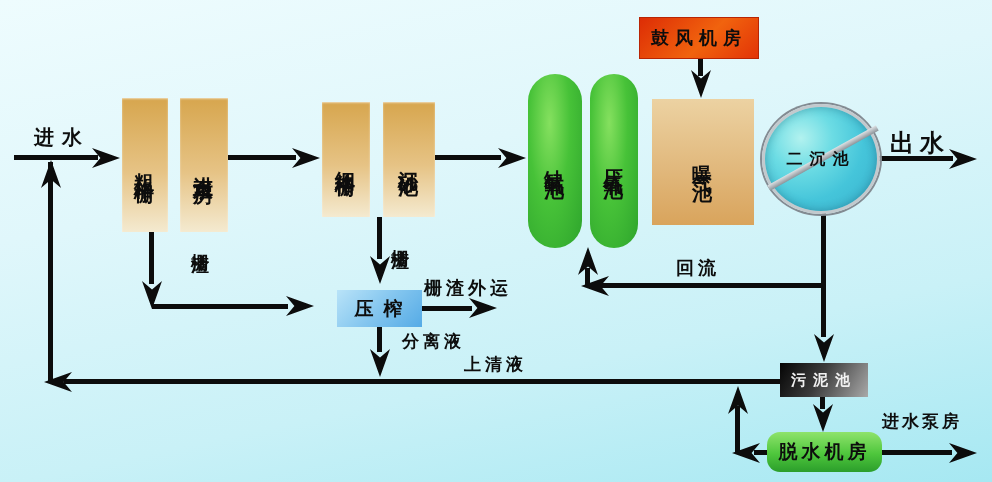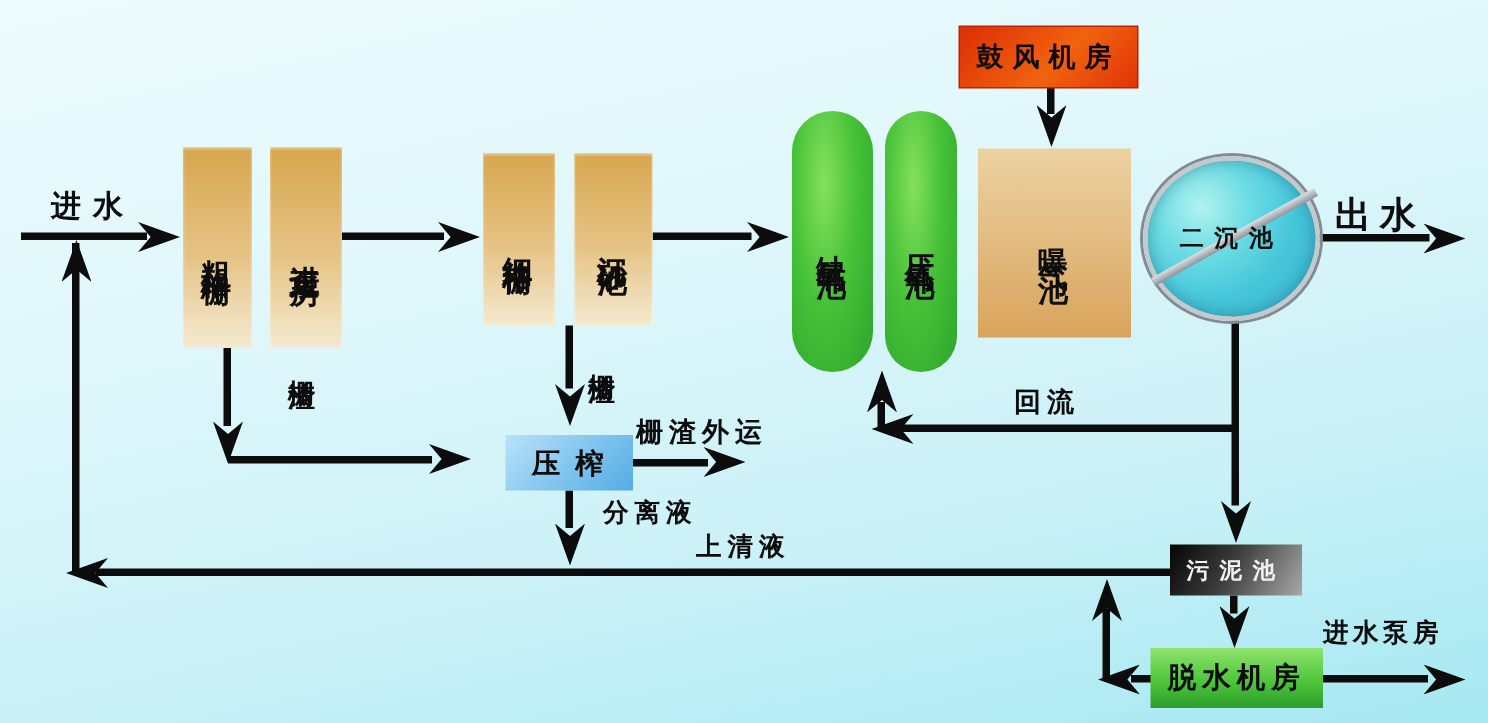--- a/index.html
+++ b/index.html
@@ -16,21 +16,21 @@
   .pill{border-radius:28px;
         background:radial-gradient(ellipse at 40% 28%,#85e05f 0%,#47c238 45%,#2da42c 100%);
         font-size:20px;}
   .redbox{background:linear-gradient(135deg,#dd2d05 0%,#f1630e 55%,#e23407 100%);
           font-size:18px;letter-spacing:6px;box-shadow:0 0 0 1px #b82504;}
   .bluebox{background:linear-gradient(135deg,#b9e3f8 0%,#84c6ef 50%,#55abe6 100%);
            font-size:19px;letter-spacing:10px;}
   .darkbox{background:linear-gradient(120deg,#050505 0%,#3c3c3c 45%,#a9a9a9 100%);
            color:#f2f2f2;font-size:15px;letter-spacing:7px;}
   .greenbox{background:linear-gradient(to bottom,#8fe36c 0%,#4ec63c 55%,#2b9e2b 100%);
-            font-size:19px;letter-spacing:4px;}
+            font-size:19px;letter-spacing:4px;border-radius:13px;}
   .circlepool{border-radius:50%;
       background:radial-gradient(circle at 32% 30%,#b2f2ef 0%,#6cdce4 30%,#45c5da 60%,#38b0cd 100%);
       border:3px solid #c3c9cd;box-shadow:0 0 0 2px #838b92, inset 0 0 10px rgba(0,40,60,.3);
       font-size:16px;letter-spacing:7px;}
   .bridge{position:absolute;width:124px;height:6px;
       background:linear-gradient(to bottom,#dde1e4,#8d949a);transform:rotate(-29deg);}
   .hline,.vline{position:absolute;background:#0c0c0c;}
   .ah{position:absolute;background:#0c0c0c;}
   .ah.r{width:28px;height:20px;clip-path:polygon(0 0,100% 50%,0 100%,30% 50%);}
   .ah.l{width:28px;height:20px;clip-path:polygon(100% 0,0 50%,100% 100%,70% 50%);}

